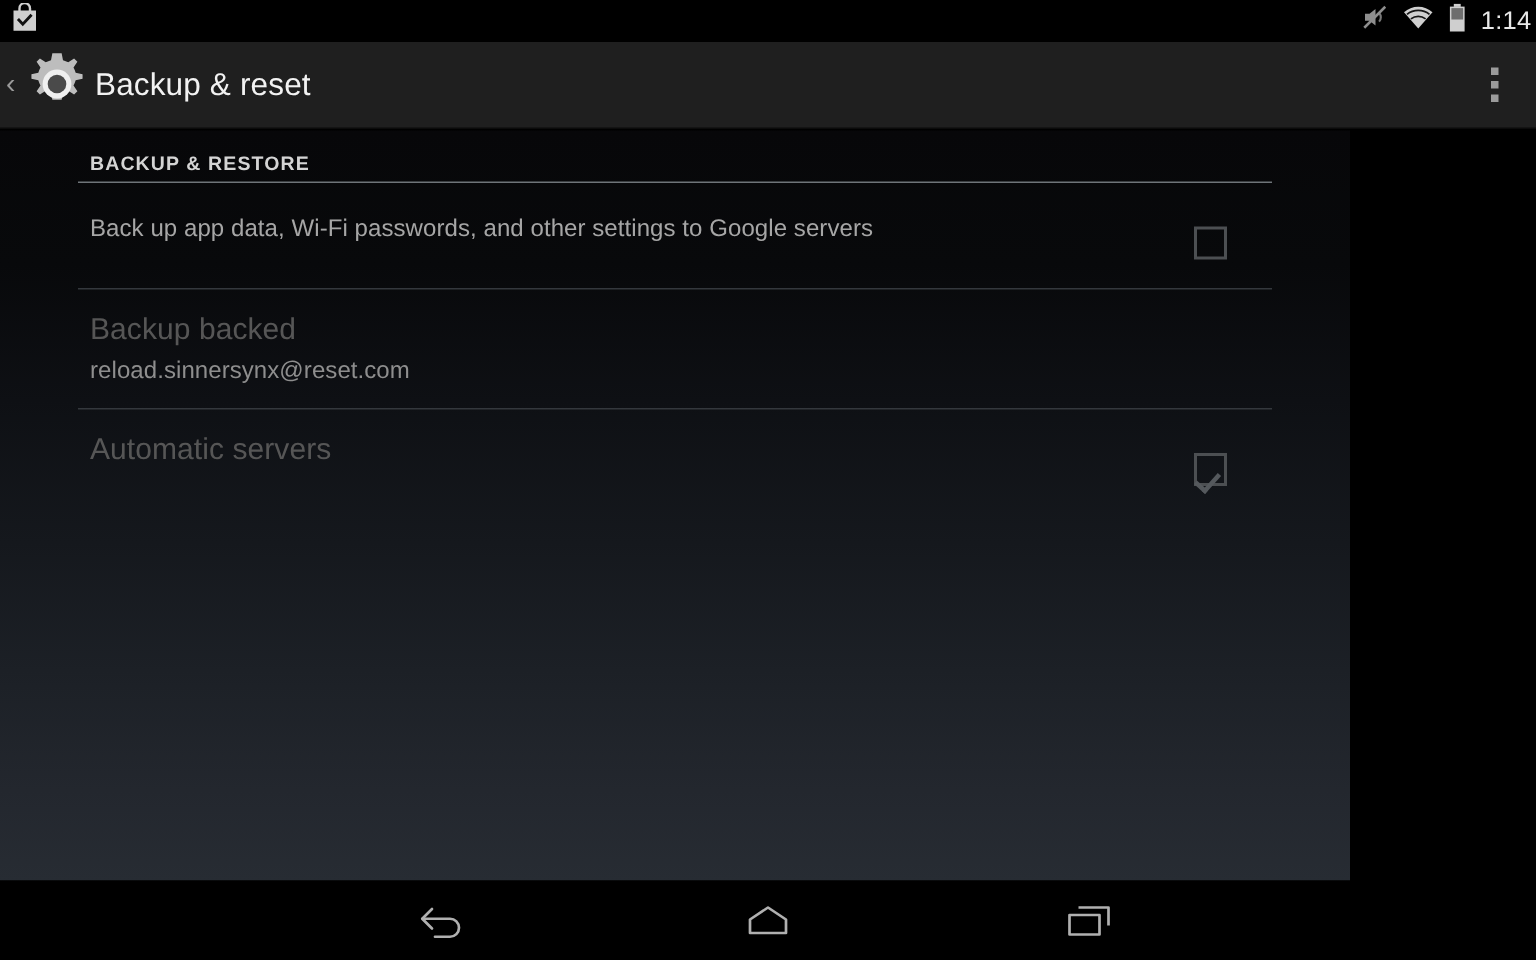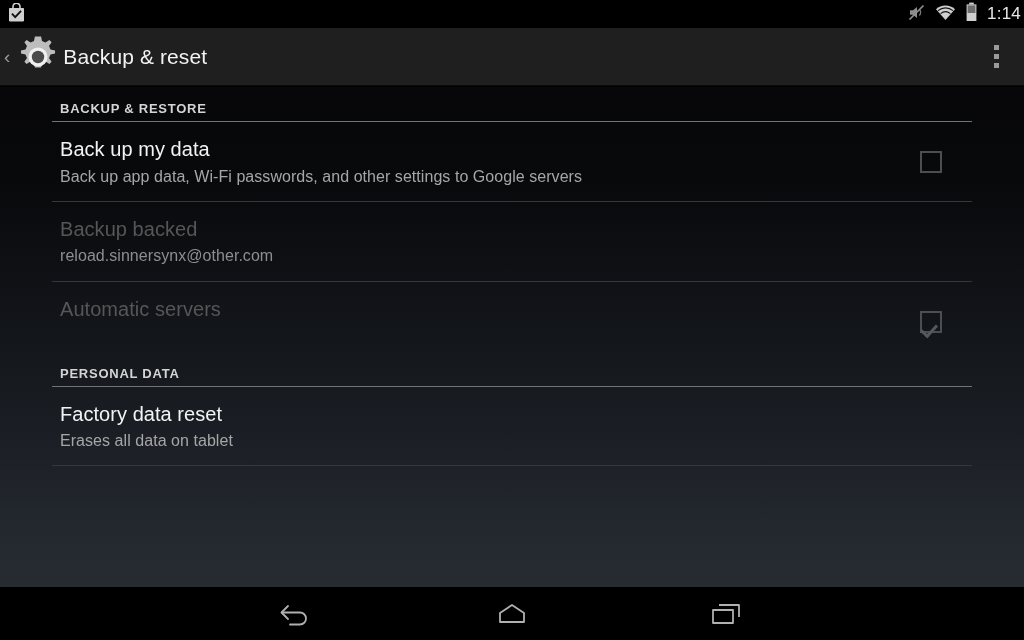--- a/index.html
+++ b/index.html
@@ -57,21 +57,21 @@
     display:flex; flex-direction:column; gap:4px;
     padding:10px 8px; cursor:pointer;
   }
   #overflow-menu span {
     display:block; width:5px; height:5px; background:#9b9b9b;
   }
 
   
   #content {
     position:absolute; top:87px; left:0;
-    width:1024px; height:500px;
+    width:900px; height:500px;
     background:linear-gradient(to bottom,
       #070709 0%, #08090b 18%, #0e1014 36%,
       #15181d 55%, #1c2026 72%, #23272e 88%, #272c33 100%);
   }
   .section-header {
     padding:14px 0 5px 60px;
     color:#d4d4d4; font-size:13px; font-weight:bold;
     letter-spacing:.75px;
   }
   .header-rule {
@@ -200,55 +200,42 @@
   </div>
 
   <div id="content">
 
     <div>
       <div class="section-header">BACKUP &amp; RESTORE</div>
       <div class="header-rule"></div>
 
       <div class="list-item">
         <div class="item-text">
-          <div class="item-title">Back up my data</div>
           <div class="item-summary">Back up app data, Wi-Fi passwords, and other settings to Google servers</div>
         </div>
         <div class="checkbox"></div>
       </div>
       <div class="item-divider"></div>
 
       <div class="list-item">
         <div class="item-text">
           <div class="item-title dim">Backup backed</div>
-          <div class="item-summary dim">reload.sinnersynx@other.com</div>
+          <div class="item-summary dim">reload.sinnersynx@reset.com</div>
         </div>
       </div>
       <div class="item-divider"></div>
 
       <div class="list-item">
         <div class="item-text">
           <div class="item-title dim">Automatic servers</div>
         </div>
         <div class="checkbox checked"></div>
       </div>
     </div>
 
-    <div>
-      <div class="section-header">PERSONAL DATA</div>
-      <div class="header-rule"></div>
-
-      <div class="list-item">
-        <div class="item-text">
-          <div class="item-title">Factory data reset</div>
-          <div class="item-summary">Erases all data on tablet</div>
-        </div>
-      </div>
-      <div class="item-divider"></div>
-    </div>
 
   </div>
 
   <div id="nav-bar">
     <div class="nav-btn">
       <svg width="40" height="26" viewBox="0 0 40 26">
         <path d="M10 5 L3.5 11.5 L10 18" fill="none" stroke="#b0b0b0" stroke-width="1.8" stroke-linecap="round" stroke-linejoin="round"></path>
         <path d="M3.8 11.5 H22 a6 6 0 0 1 0 12 H12" fill="none" stroke="#b0b0b0" stroke-width="1.8" stroke-linecap="round" stroke-linejoin="round"></path>
       </svg>
     </div>

